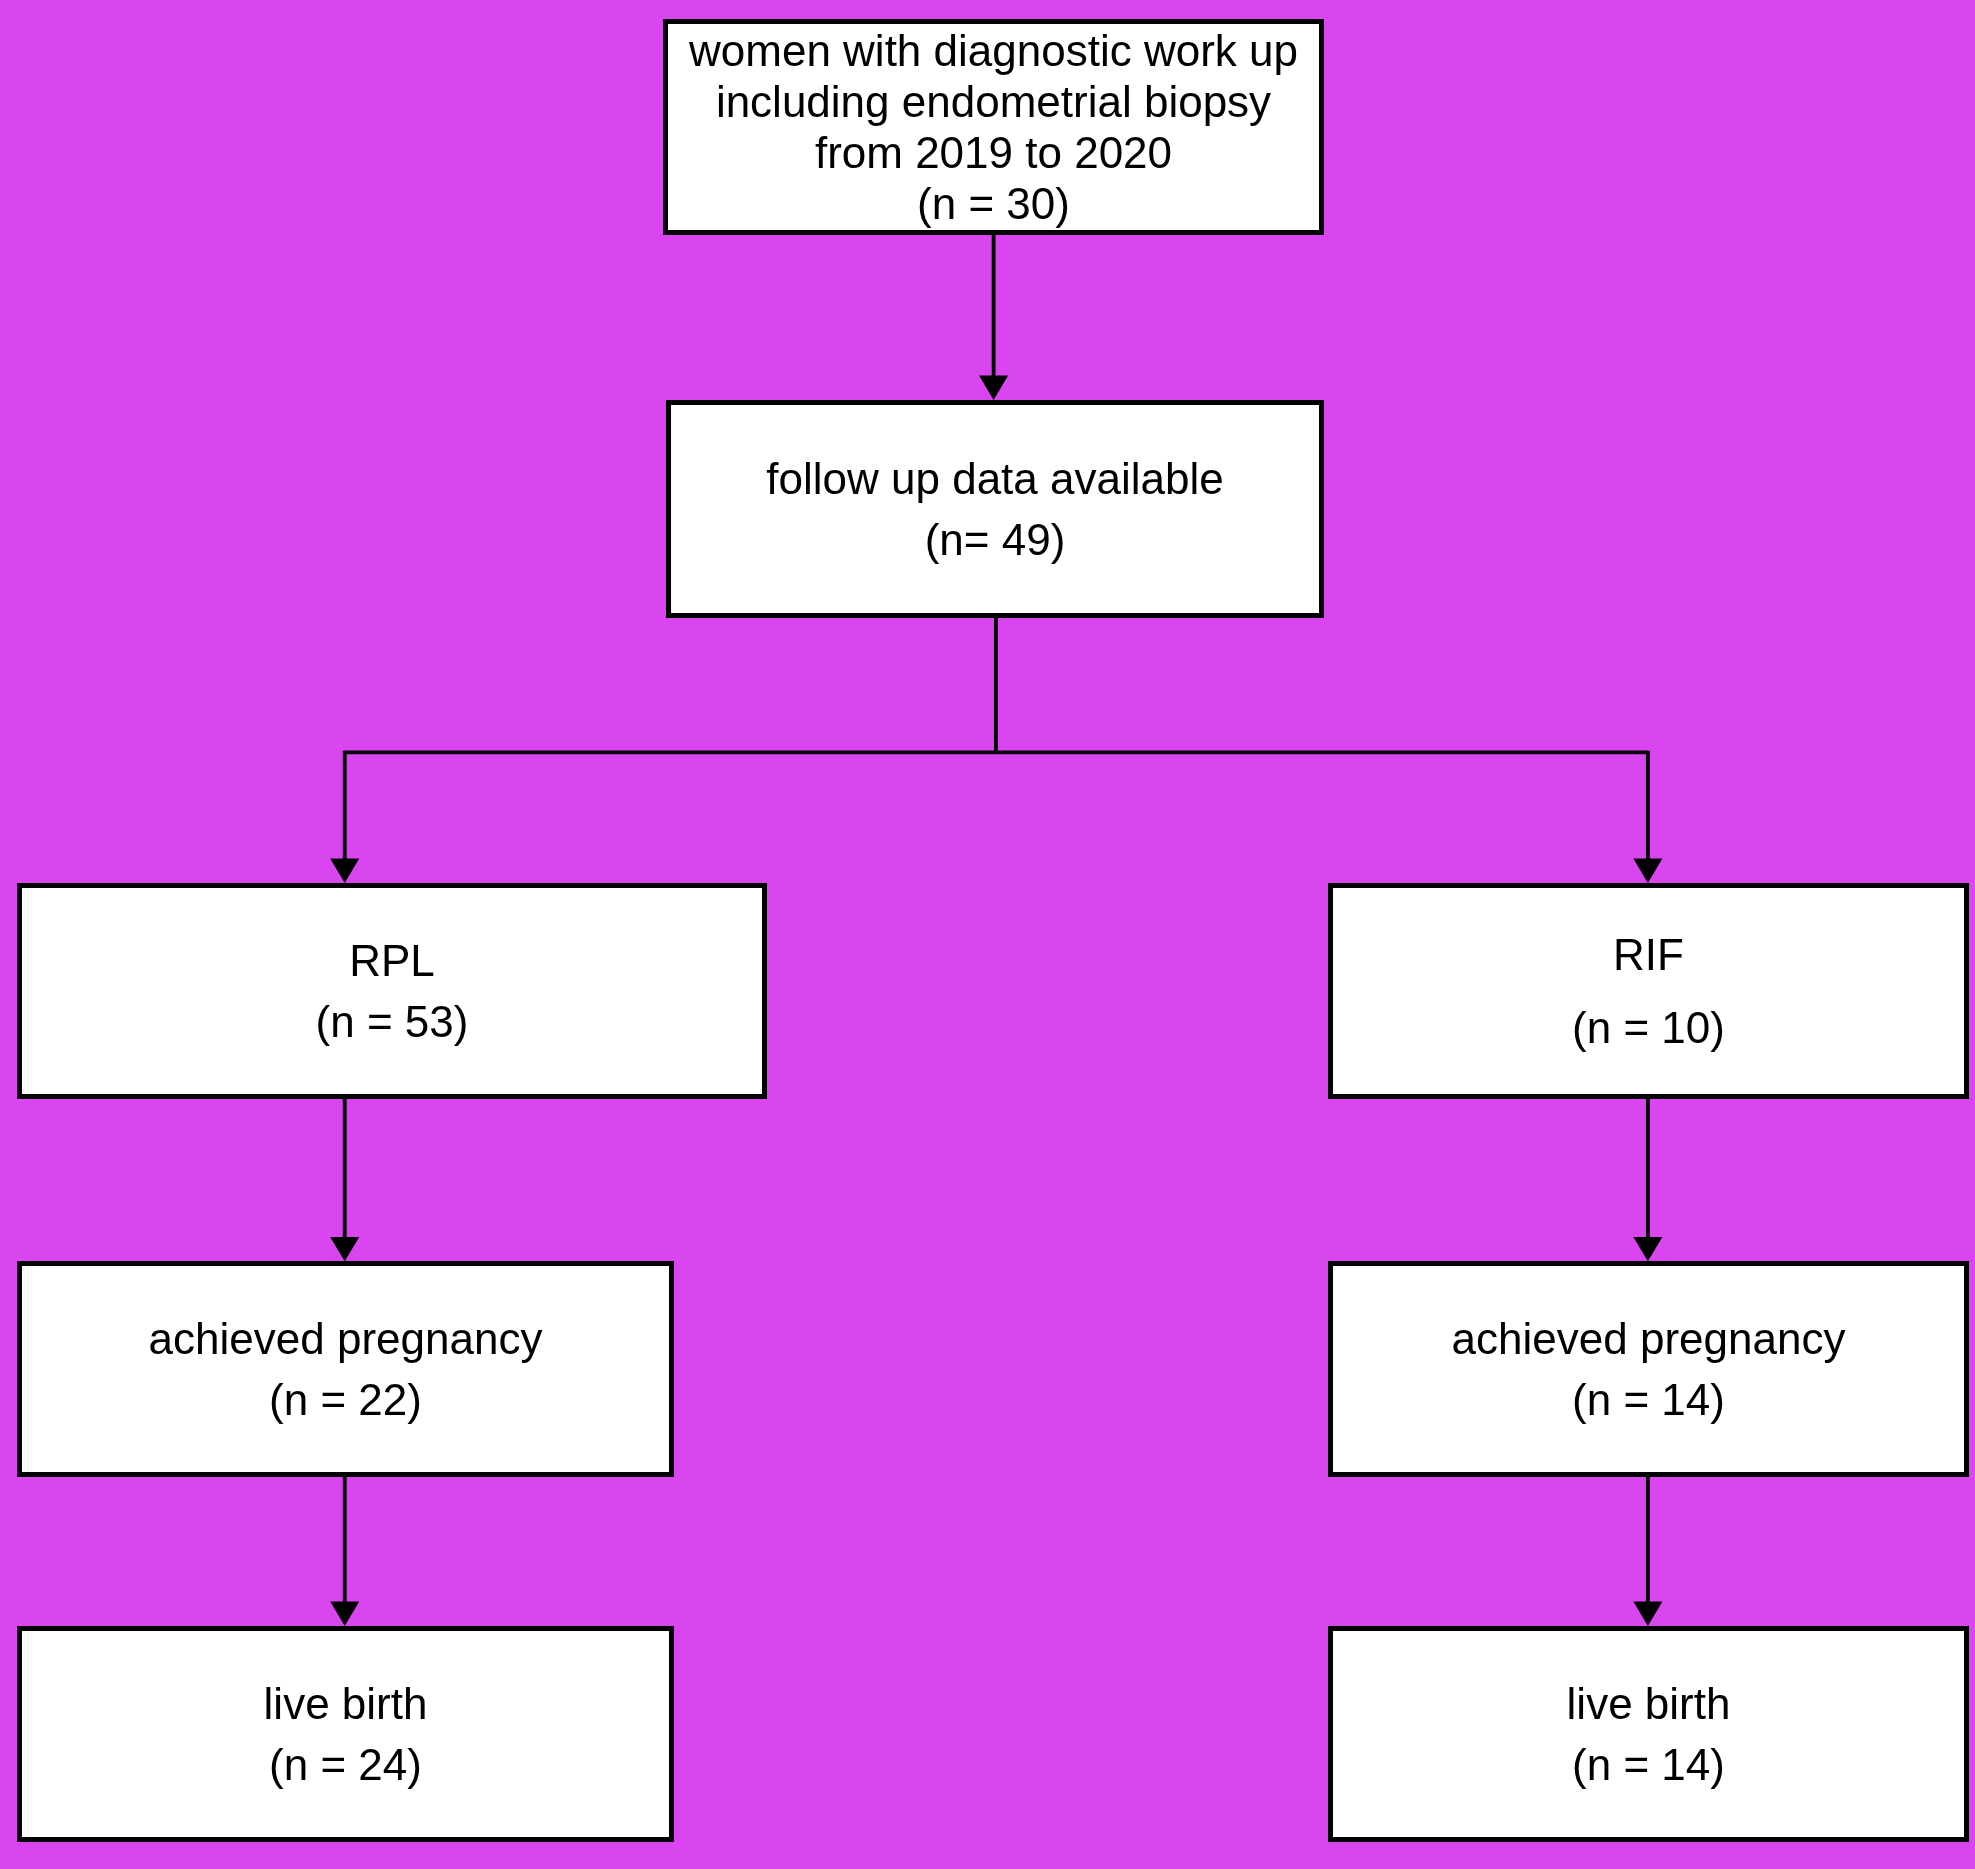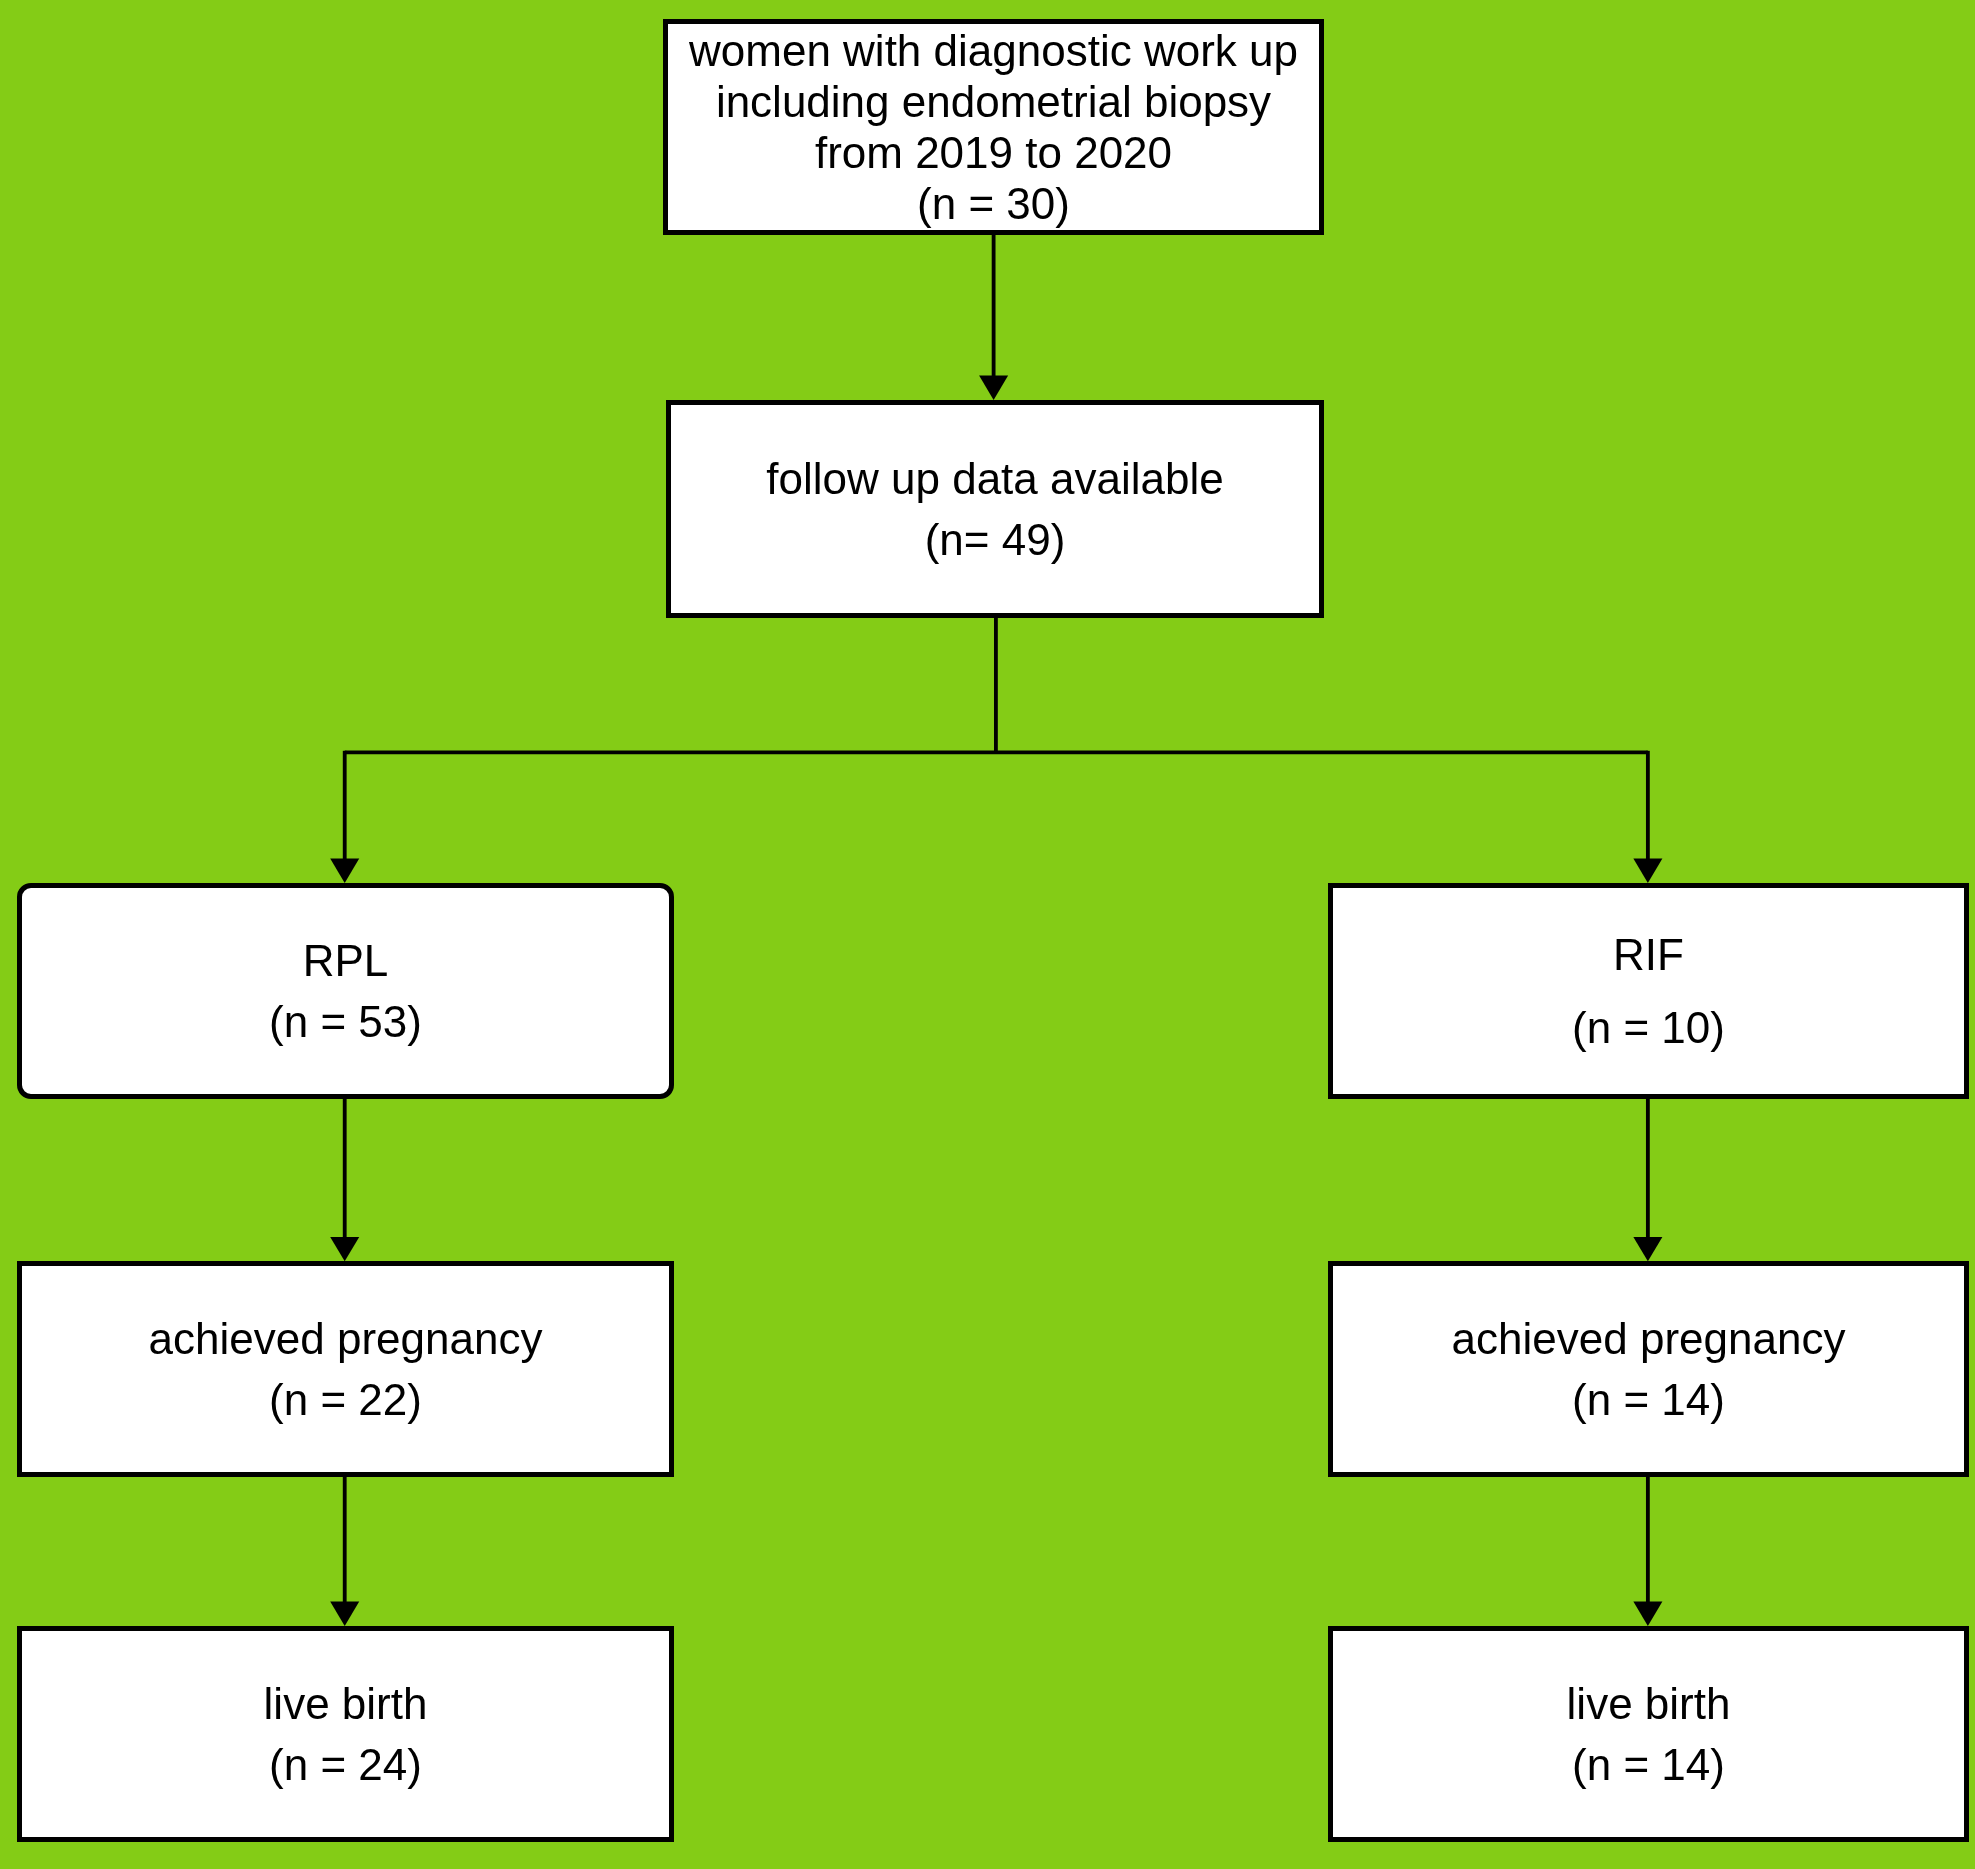--- a/index.html
+++ b/index.html
@@ -1,20 +1,20 @@
 <!DOCTYPE html>
 <html style="font-size:12.2px"><head>
 <meta charset="utf-8">
 <style>
   html, body { margin: 0; padding: 0; background: #ffffff; }
   .canvas {
     position: relative;
     width: 1975px;
     height: 1870px;
-    background: #84cc16;
+    background: #d946ef;
     font-family: "Liberation Sans", sans-serif;
     color: #000000;
   }
   .connectors {
     position: absolute;
     left: 0; top: 0;
     width: 1975px; height: 1870px;
   }
   .box {
     position: absolute;
@@ -27,21 +27,21 @@
     justify-content: center;
     text-align: center;
     font-size: 44px;
     line-height: 61px;
     color: #000000;
   }
   .box--tight { line-height: 51px; }
 
   .box-source      { left: 663px;  top: 19px;   width: 661px; height: 216px; }
   .box-followup    { left: 666px;  top: 400px;  width: 658px; height: 218px; }
-  .box-rpl         { left: 17px;   top: 883px; width: 657px; height: 216px; border-radius: 14px; }
+  .box-rpl         { left: 17px;   top: 883px; width: 750px; height: 216px; }
   .box-rif         { left: 1328px; top: 883px; width: 641px; height: 216px; gap: 12px; }
   .box-rpl-preg    { left: 17px;   top: 1261px; width: 657px; height: 216px; }
   .box-rif-preg    { left: 1328px; top: 1261px; width: 641px; height: 216px; }
   .box-rpl-birth   { left: 17px;   top: 1626px; width: 657px; height: 216px; }
   .box-rif-birth   { left: 1328px; top: 1626px; width: 641px; height: 216px; }
 
   .connectors line    { stroke: #000000; stroke-width: 5; }
   .connectors polygon { fill: #000000; }
 </style>
 </head>

